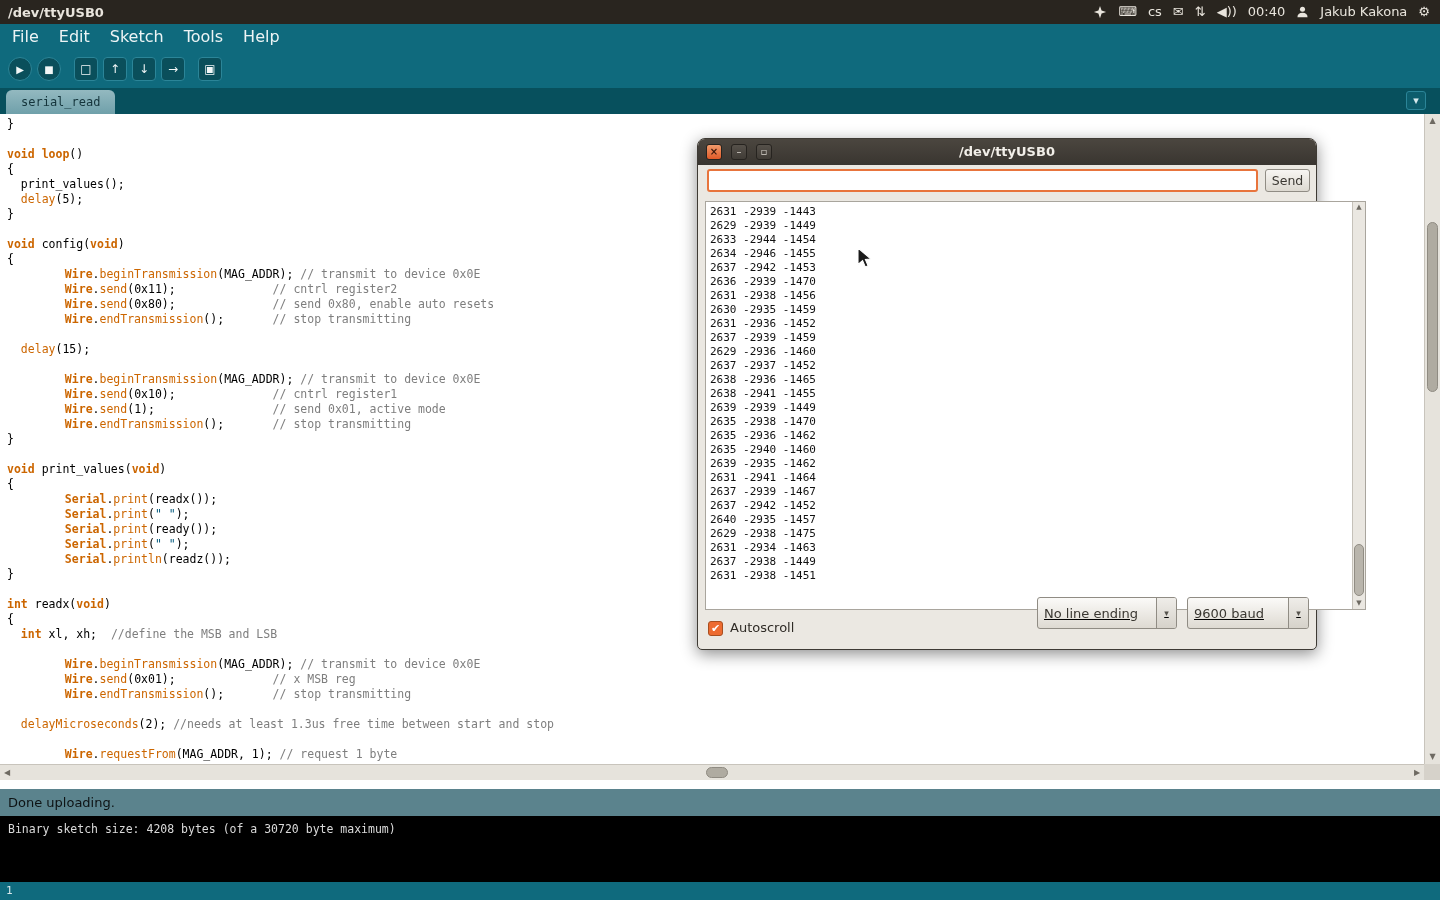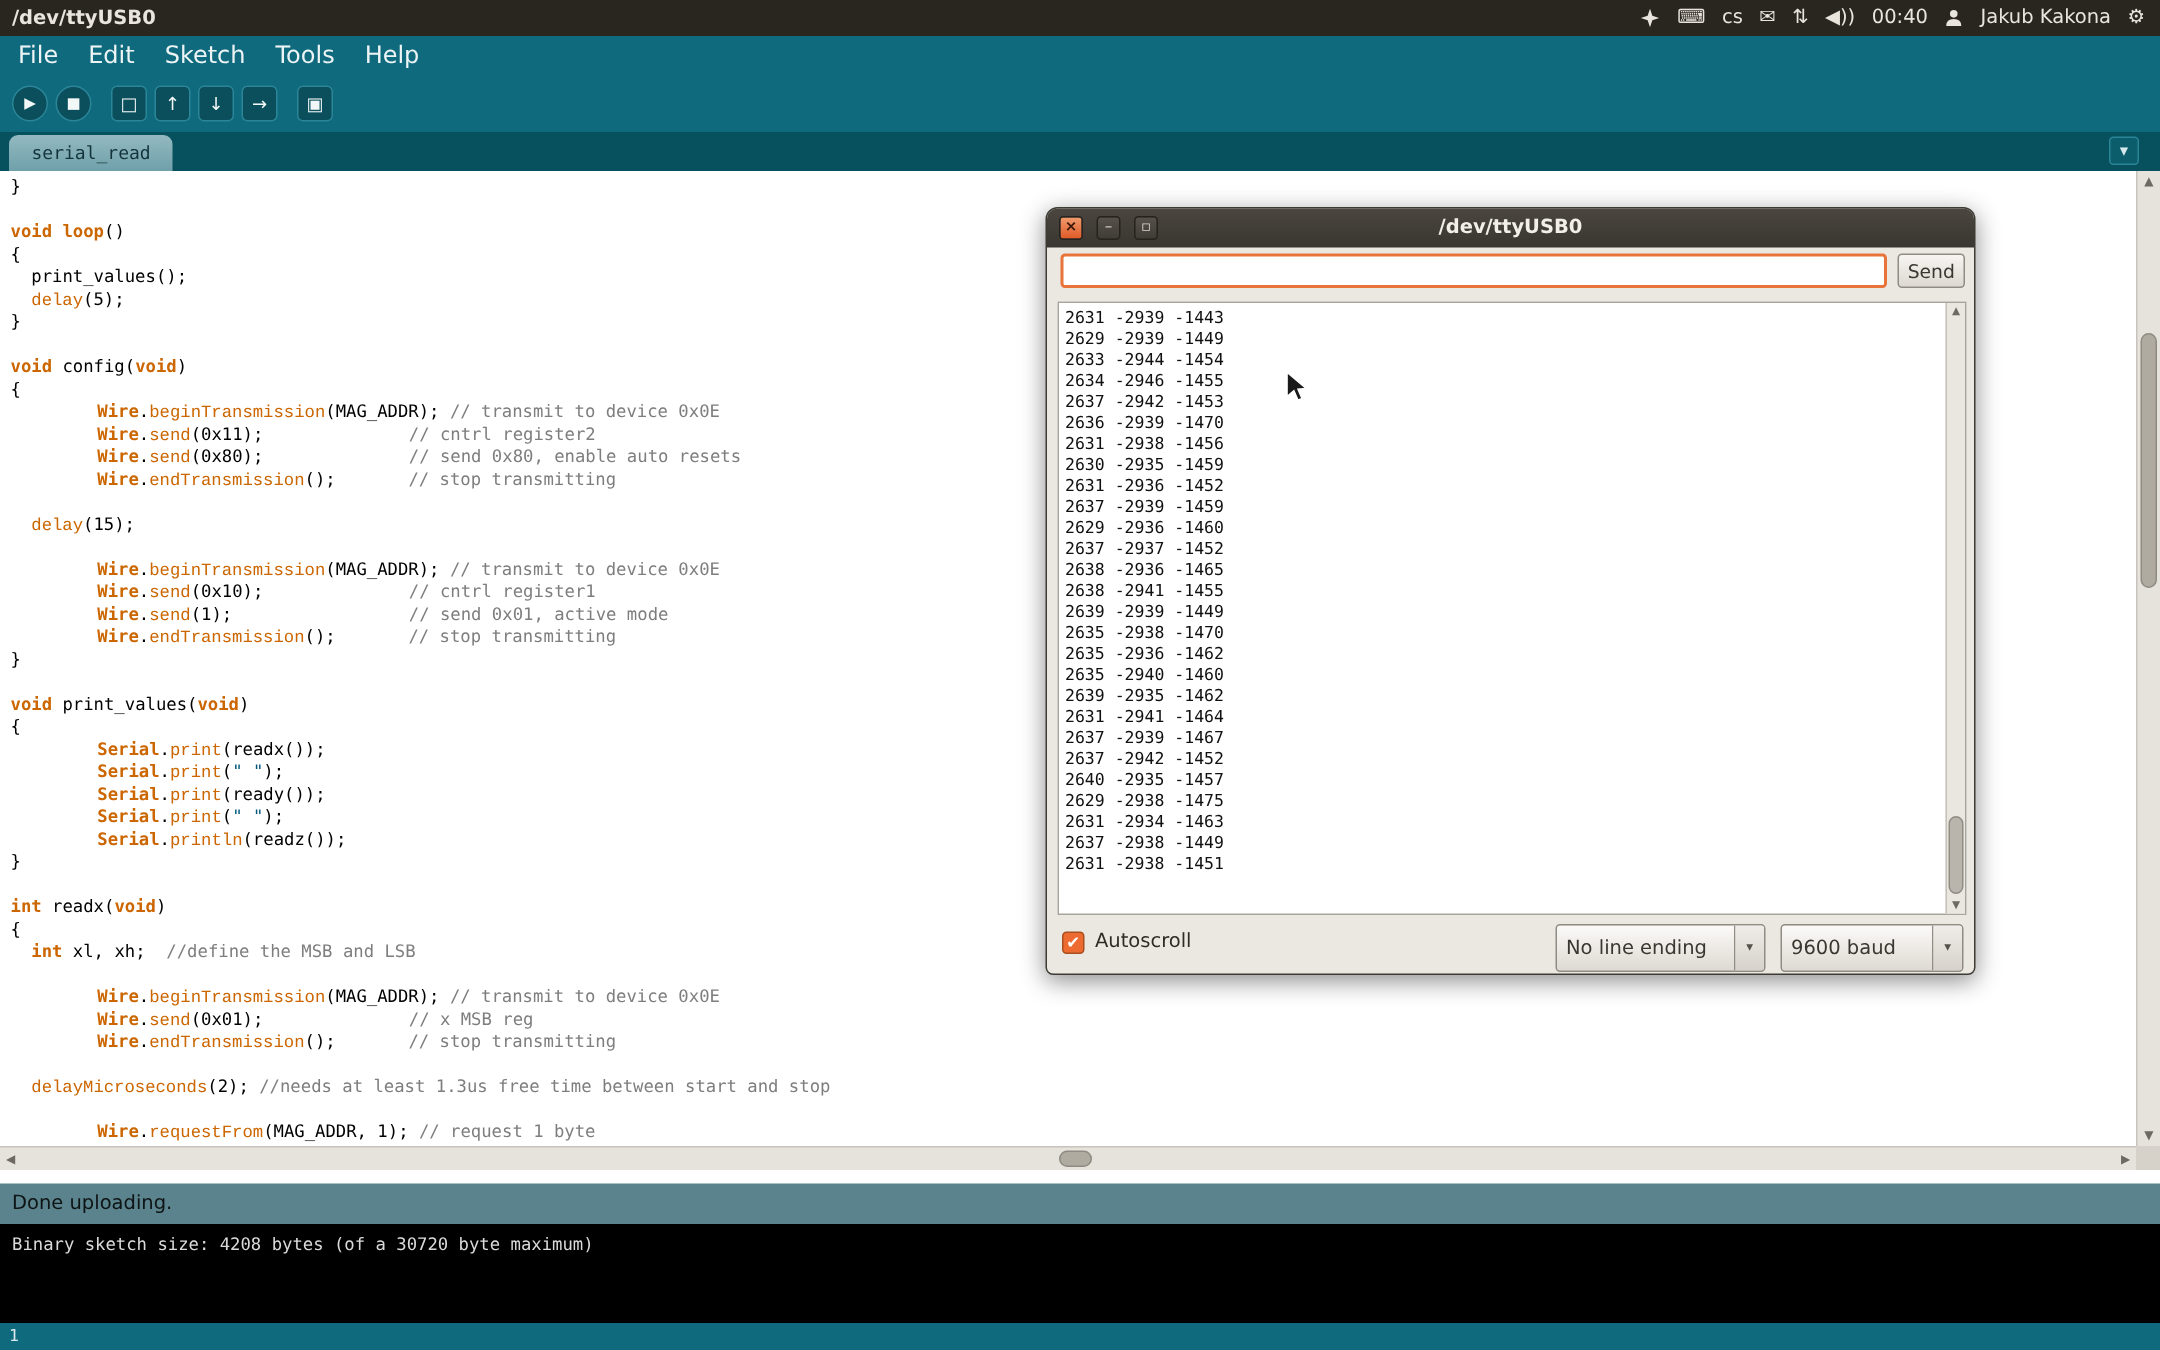--- a/index.html
+++ b/index.html
@@ -33,21 +33,21 @@
   .tab-menu{position:absolute;right:14px;top:3px;width:20px;height:19px;background:#0C5D6C;
             border:1px solid #2B8598;border-radius:3px;color:#D5E9EC;text-align:center;
             line-height:17px;font-size:11px;box-sizing:border-box;}
 
   
   .editor{position:absolute;left:0;top:114px;width:1424px;height:650px;background:#FFF;overflow:hidden;}
   .code{padding:3px 0 0 7px;font-family:"DejaVu Sans Mono",monospace;font-size:11.5px;}
   .cl{height:15px;white-space:pre;color:#000;}
   .tk-k{color:#CC6600;font-weight:bold;}
   .tk-o{color:#CC6600;font-weight:bold;margin-left:44px;}
-  .tk-f{color:#CC6600;font-family:Liberation Mono, monospace;}
+  .tk-f{color:#CC6600;}
   .tk-c{color:#7E7E7E;}
   .tk-s{color:#00587C;}
 
   
   .vscroll{position:absolute;right:0;top:114px;width:16px;height:650px;background:#E6E3DC;
            border-left:1px solid #C8C4BC;box-sizing:border-box;}
   .vs-arrow{position:absolute;left:0;width:15px;height:14px;text-align:center;font-size:8px;
             color:#6E6A62;line-height:14px;}
   .vs-arrow.up{top:0;} .vs-arrow.down{bottom:0;}
   .vs-thumb{position:absolute;left:2px;width:11px;top:108px;height:170px;border-radius:6px;
@@ -85,40 +85,40 @@
       background:linear-gradient(#56514A,#403C36);color:#D9D5CD;font-size:10px;line-height:13px;
       text-align:center;box-sizing:border-box;z-index:2;}
   .wb.close{left:8px;background:linear-gradient(#F09A6B,#E05A28);color:#39170A;font-weight:bold;}
   .wb.min{left:33px;} .wb.max{left:58px;}
   .sw-input{position:absolute;left:9px;top:30px;width:551px;height:23px;border:2px solid #E8743C;
             border-radius:3px;background:#FFF;box-sizing:border-box;font-size:13px;padding:0 5px;
             outline:none;font-family:"DejaVu Sans",sans-serif;}
   .sw-send{position:absolute;left:567px;top:30px;width:45px;height:23px;border:1px solid #908C84;
            border-radius:3px;background:linear-gradient(#F7F5F2,#DDD9D1);font-size:12.5px;
            color:#3A3731;font-family:"DejaVu Sans",sans-serif;padding:0;}
-  .sw-output-wrap{position:absolute;left:7px;top:62px;width:606px;height:409px;background:#FFF;
+  .sw-output-wrap{position:absolute;left:7px;top:62px;width:661px;height:409px;background:#FFF;
                   border:1px solid #A9A59D;box-sizing:border-box;}
   .sw-output{position:absolute;left:0;top:0;right:13px;bottom:0;overflow:hidden;
              font-family:"DejaVu Sans Mono",monospace;font-size:11px;color:#111;
              padding:3px 0 0 4px;}
   .sl{height:14px;white-space:pre;}
   .sw-vscroll{position:absolute;right:0;top:0;width:13px;bottom:0;background:#EAE7E1;
               border-left:1px solid #C5C1B9;box-sizing:border-box;}
   .sv-arrow{position:absolute;left:0;width:12px;height:11px;text-align:center;font-size:7px;
             color:#6E6A62;line-height:11px;}
   .sv-arrow.up{top:0;} .sv-arrow.down{bottom:0;}
   .sv-thumb{position:absolute;left:1px;width:10px;top:342px;height:52px;background:#B9B5AC;
             border:1px solid #918D84;border-radius:5px;box-sizing:border-box;}
   .cb{position:absolute;left:10px;top:482px;width:15px;height:15px;background:#ED6B30;
       border:1px solid #A84E1F;border-radius:3px;color:#FFF;font-size:11px;line-height:13px;
       text-align:center;box-sizing:border-box;}
   .cb-label{position:absolute;left:32px;top:481px;font-size:13px;color:#2F2B26;}
-  .combo{position:absolute;top:477px;height:32px;border:1px solid #908C84;border-radius:3px;
+  .combo{position:absolute;top:458px;height:32px;border:1px solid #908C84;border-radius:3px;
          background:linear-gradient(#FBFAF8,#DEDAD2);box-sizing:border-box;display:flex;
-         align-items:center;}
+         align-items:center;text-decoration:underline;}
   .combo.le{left:339px;width:140px;}
   .combo.baud{left:489px;width:122px;}
   .combo-text{flex:1;font-size:13px;color:#3A3731;padding:0 6px;white-space:nowrap;overflow:hidden;}
   .combo-btn{width:19px;align-self:stretch;border-left:1px solid #908C84;display:flex;
              align-items:center;justify-content:center;font-size:9px;color:#55524C;
              background:linear-gradient(#EFEDE9,#D6D2CA);border-radius:0 2px 2px 0;}
 
   .cursor{position:absolute;left:857px;top:247px;z-index:100;}
 </style>
 </head>

